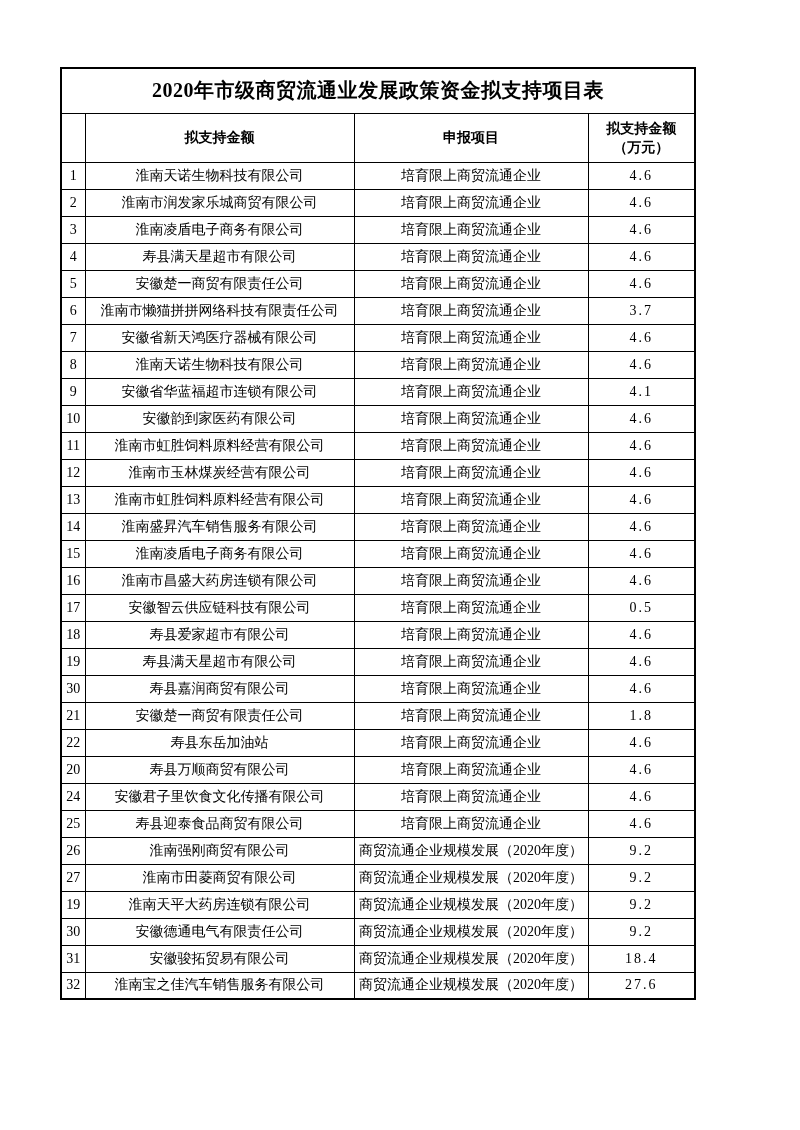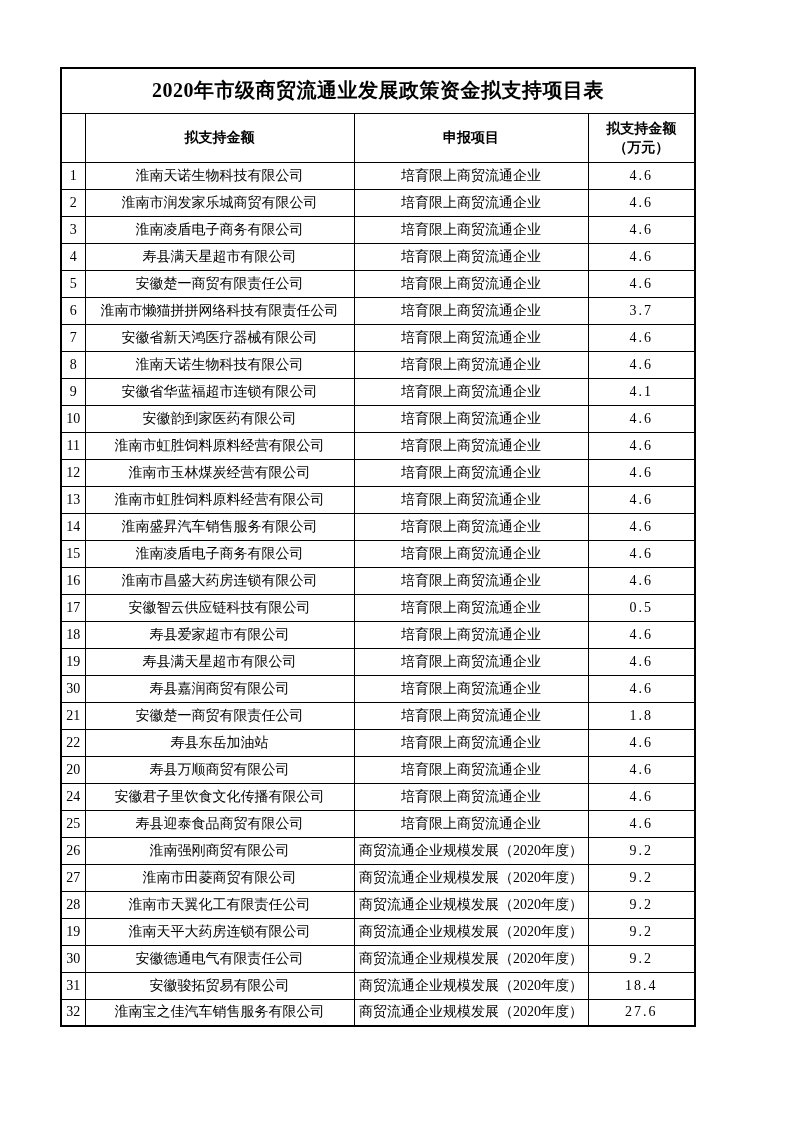--- a/index.html
+++ b/index.html
@@ -246,26 +246,20 @@
     <td class="cell-project">商贸流通企业规模发展（2020年度）</td>
     <td class="cell-amount">9.2</td>
   </tr>
           <tr class="data-row">
     <td class="cell-no">27</td>
     <td class="cell-company">淮南市田菱商贸有限公司</td>
     <td class="cell-project">商贸流通企业规模发展（2020年度）</td>
     <td class="cell-amount">9.2</td>
   </tr>
           <tr class="data-row">
-    <td class="cell-no">28</td>
-    <td class="cell-company">淮南市天翼化工有限责任公司</td>
-    <td class="cell-project">商贸流通企业规模发展（2020年度）</td>
-    <td class="cell-amount">9.2</td>
-  </tr>
-          <tr class="data-row">
     <td class="cell-no">19</td>
     <td class="cell-company">淮南天平大药房连锁有限公司</td>
     <td class="cell-project">商贸流通企业规模发展（2020年度）</td>
     <td class="cell-amount">9.2</td>
   </tr>
           <tr class="data-row">
     <td class="cell-no">30</td>
     <td class="cell-company">安徽德通电气有限责任公司</td>
     <td class="cell-project">商贸流通企业规模发展（2020年度）</td>
     <td class="cell-amount">9.2</td>

